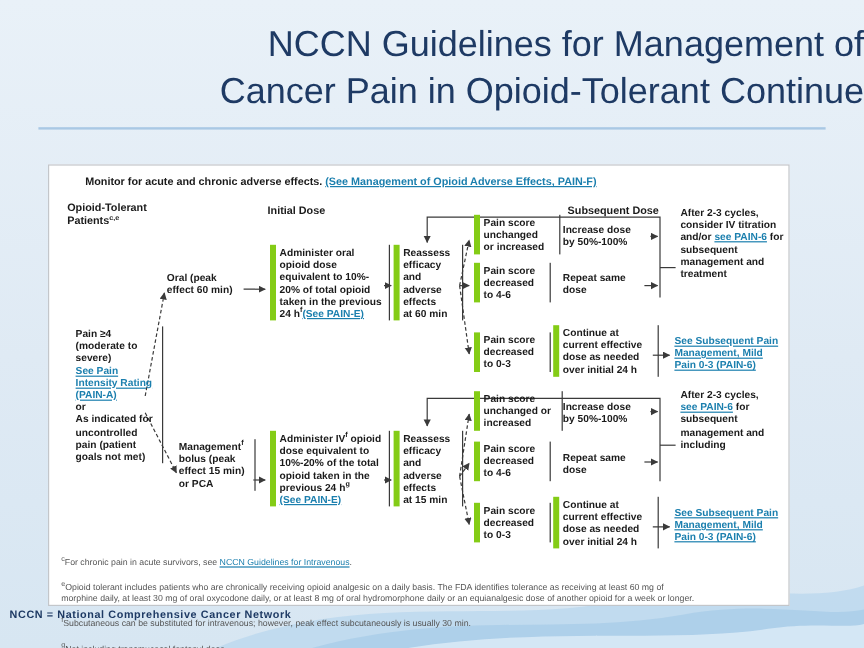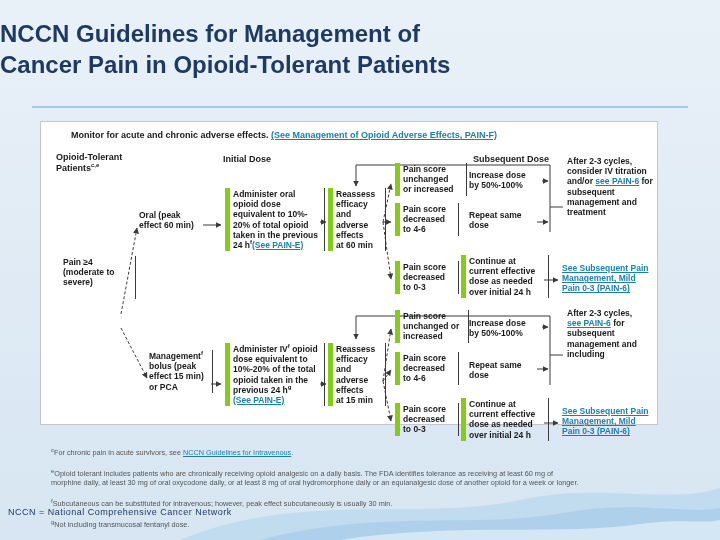--- a/index.html
+++ b/index.html
@@ -1,45 +1,45 @@
 <!DOCTYPE html>
 <html><head>
 <meta charset="utf-8">
 <style>
   html,body{margin:0;padding:0;}
   .slide{position:relative;width:720px;height:540px;overflow:hidden;
          background:linear-gradient(180deg,#e9f1f8 0%,#dfeaf4 55%,#d7e6f2 100%);
          font-family:"Liberation Sans",sans-serif;}
-  .title{position:absolute;left:0;top:18px;width:100%;text-align:left;
-         color:#1e3a64;font-size:24px;line-height:1.3;font-weight:700;margin:0;}
+  .title{position:absolute;left:0;top:18px;width:100%;text-align:right;
+         color:#1e3a64;font-size:30px;line-height:1.3;font-weight:400;margin:0;}
   .title-rule{position:absolute;left:32px;right:32px;top:106px;height:2px;
          background:#a9c8e4;}
-  .panel{position:absolute;left:40px;top:121px;width:618px;height:304px;
+  .panel{position:absolute;left:40px;top:137px;width:618px;height:368px;
          background:#ffffff;border:1px solid #c3c6ca;box-sizing:border-box;text-decoration:underline;}
   .blk{position:absolute;font-size:8.5px;line-height:1.2;font-weight:bold;
        color:#1a1a1a;white-space:pre-line;}
   .bars{border-left:5px solid #84cc16;border-right:1px solid #3a3a3a;padding:1px 3px;}
   .barR{border-right:1px solid #3a3a3a;padding:1px 3px 1px 0;}
   .hdr{font-size:9px;}
   a.lnk{color:#1b7fae;text-decoration:underline;cursor:pointer;}
   sup{font-size:6px;line-height:0;}
   .fnote{position:absolute;left:10px;top:316px;width:600px;font-size:7.3px;
          line-height:1.35;color:#555;white-space:pre-line;font-weight:normal;}
   .fnote div{margin-bottom:1px;}
   .connectors{position:absolute;left:0;top:0;width:618px;height:368px;pointer-events:none;}
-  .footer{position:absolute;left:8px;color:#1e3a64;font-size:9px;font-weight:normal;
+  .footer{position:absolute;left:8px;color:#1e3a64;font-size:9px;font-weight:bold;
           letter-spacing:0.5px;line-height:1.45;}
   .swoosh{position:absolute;left:0;bottom:0;width:720px;height:80px;pointer-events:none;}
 </style>
 </head>
 <body>
 
 <div class="slide">
 
-  <h1 class="title"><span>NCCN Guidelines for Management of</span><br><span>Cancer Pain in Opioid-Tolerant Patients</span></h1>
+  <h1 class="title"><span>NCCN Guidelines for Management of</span><br><span>Cancer Pain in Opioid-Tolerant Continue</span></h1>
   <div class="title-rule"></div>
 
   <svg class="swoosh" viewBox="0 0 720 80" preserveAspectRatio="none">
     <path d="M180,80 C300,30 420,62 520,40 C600,22 670,45 720,28 L720,80 Z" fill="#bad7ee" opacity="0.75"></path>
     <path d="M260,80 C380,48 470,70 570,52 C640,40 690,55 720,48 L720,80 Z" fill="#9ec7e6" opacity="0.55"></path>
     <path d="M340,80 C450,62 560,76 640,64 C680,58 705,64 720,60 L720,80 Z" fill="#d8e9f6" opacity="0.9"></path>
   </svg>
 
   <div class="panel">
 
@@ -86,21 +86,27 @@
 
     <div class="blk hdr" style="left:30px;top:8px;width:565px;white-space:normal;"><span>Monitor for acute and chronic adverse effects. </span><a class="lnk">(See Management of Opioid Adverse Effects, PAIN-F)</a></div>
 
     <div class="blk hdr" style="left:15px;top:30px;"><span>Opioid-Tolerant
 Patients</span><sup>c,e</sup></div>
     <div class="blk hdr" style="left:182px;top:32px;">Initial Dose</div>
     <div class="blk hdr" style="left:432px;top:32px;">Subsequent Dose</div>
 
     <div class="blk barR" style="left:10px;top:134px;width:69px;margin-left:12px;"><span>Pain ≥4
 (moderate to
-severe)</span><br><br></div>
+severe)</span><br><a class="lnk">See Pain
+Intensity Rating
+(PAIN-A)</a><br><span>or
+As indicated for
+uncontrolled
+pain (patient
+goals not met)</span></div>
 
     <div class="blk" style="left:98px;top:88px;width:64px;">Oral (peak
 effect 60 min)</div>
     <div class="blk bars" style="left:184px;top:66px;width:88px;"><span>Administer oral
 opioid dose
 equivalent to 10%-
 20% of total opioid
 taken in the previous
 24 h</span><sup>f</sup><a class="lnk">(See PAIN-E)</a></div>
     <div class="blk bars" style="left:287px;top:66px;width:46px;">Reassess

